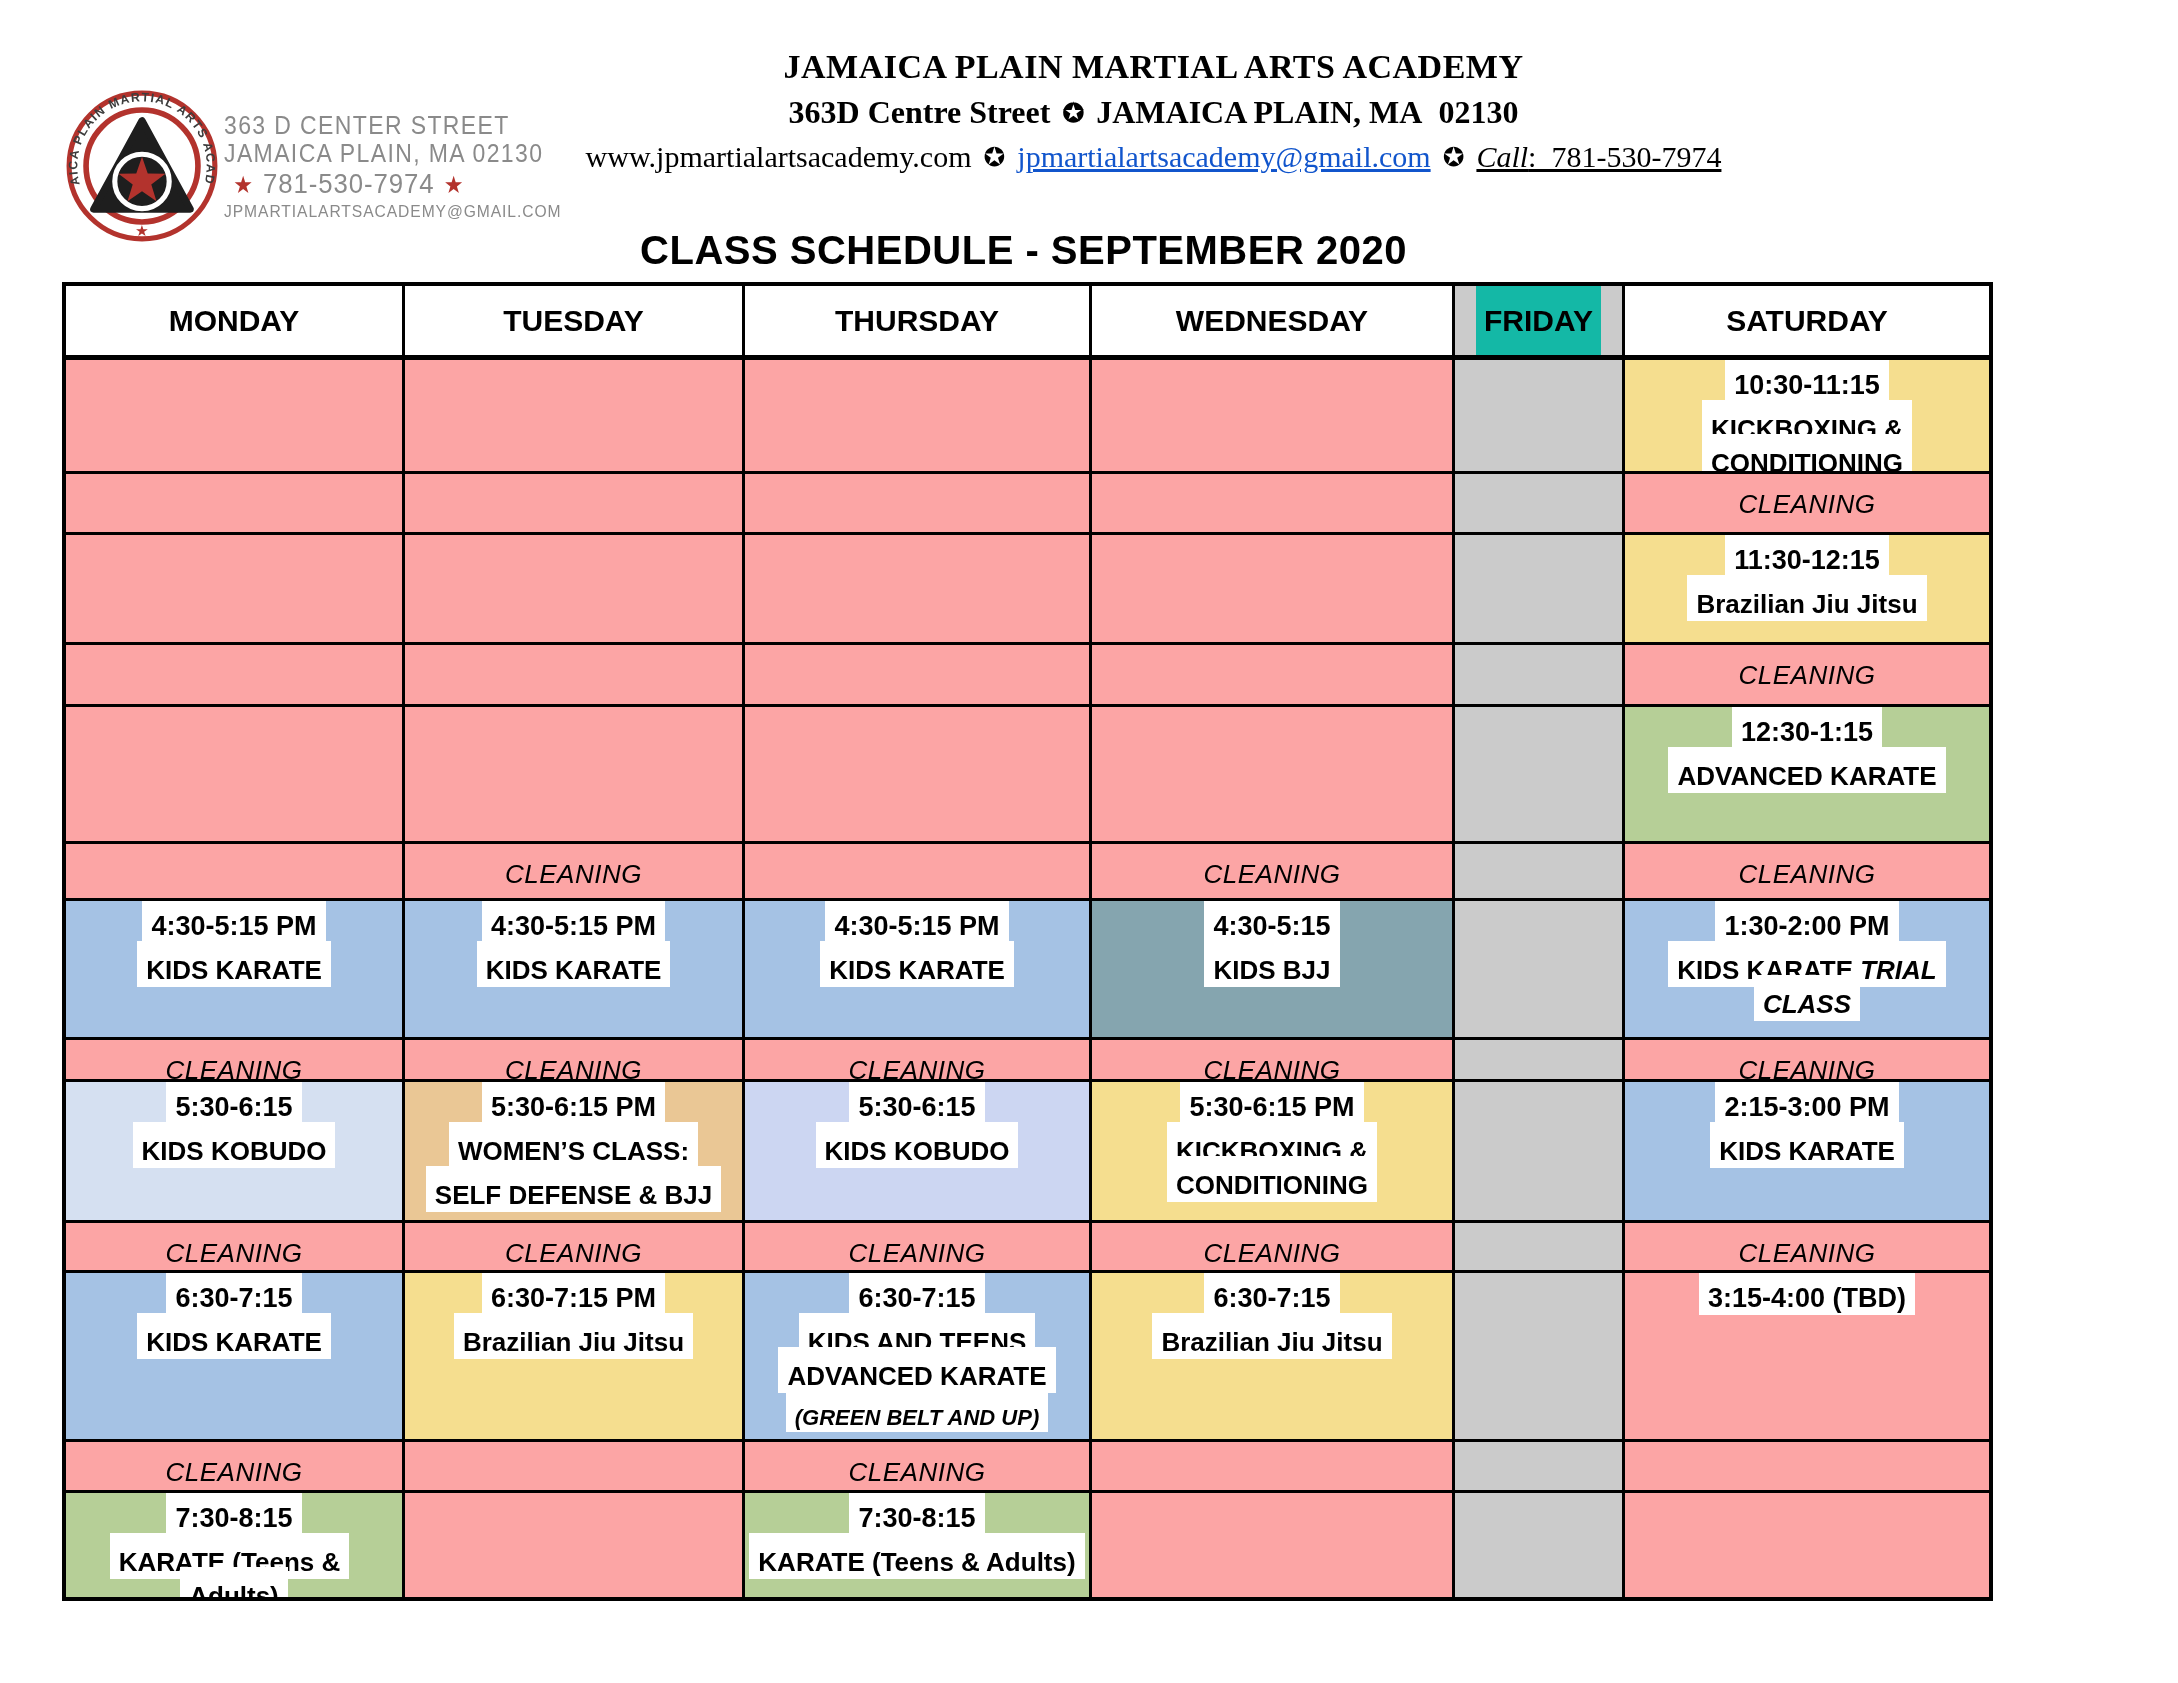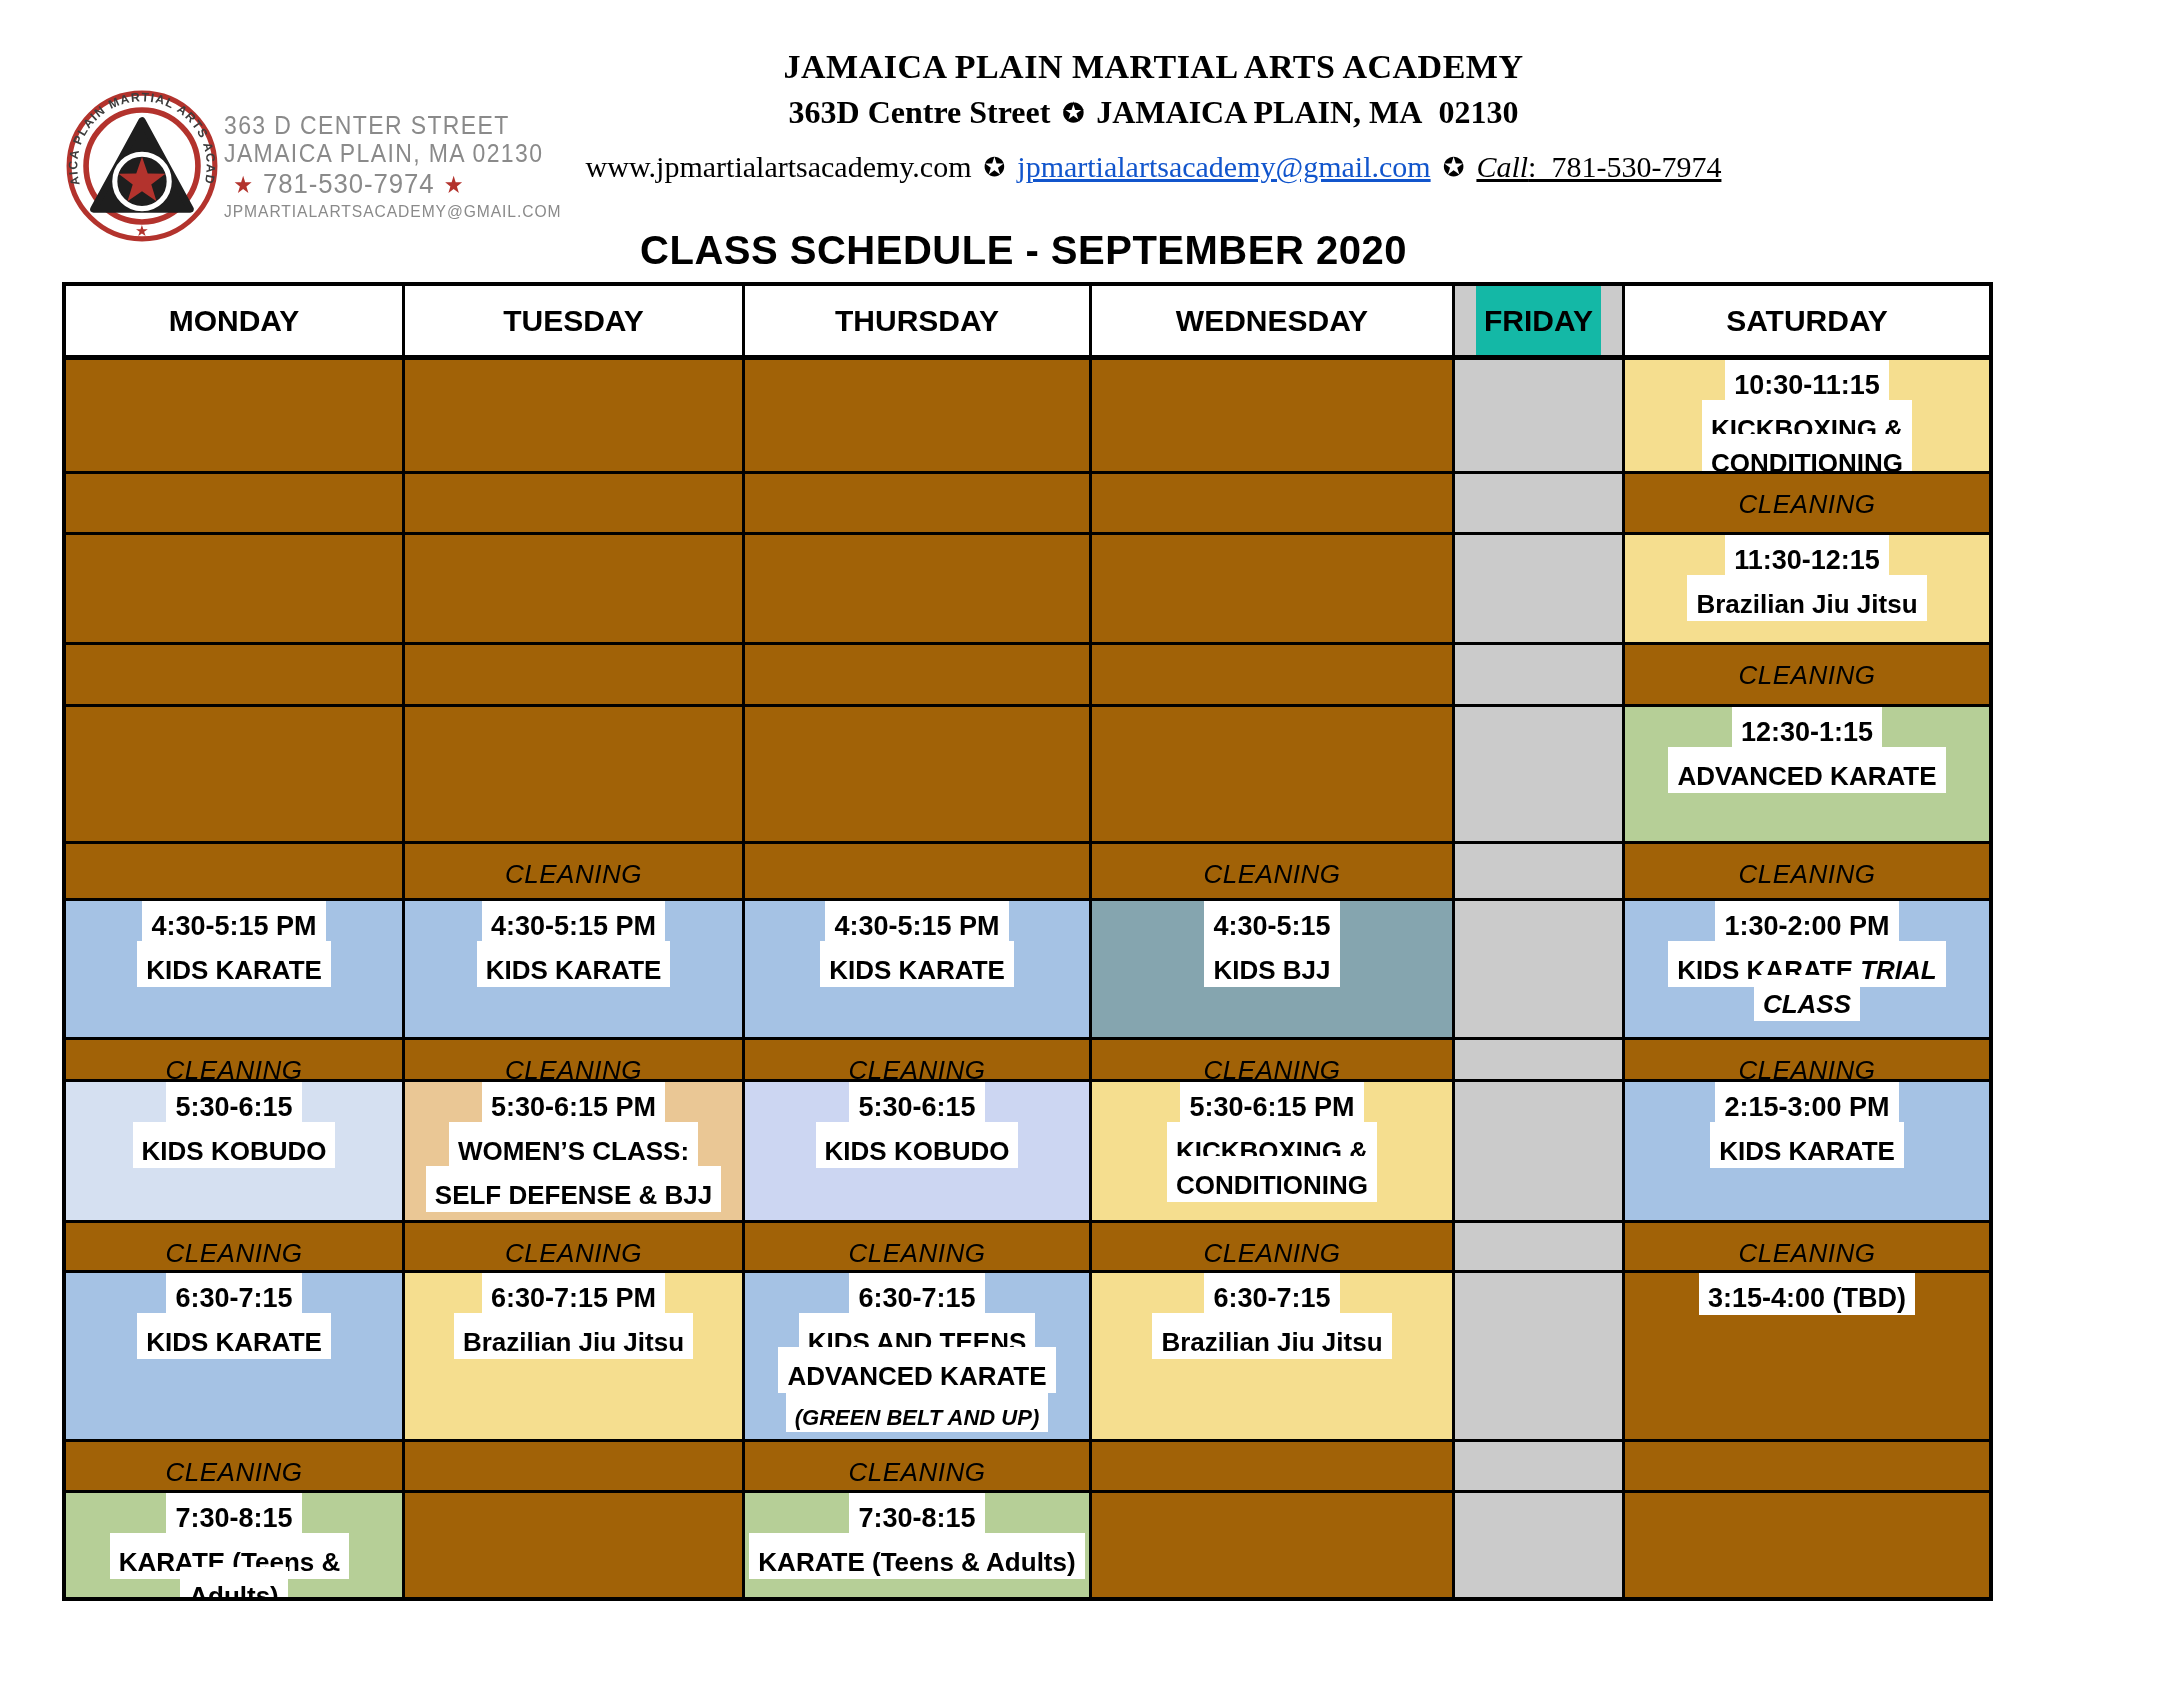--- a/index.html
+++ b/index.html
@@ -11,38 +11,38 @@
   .addr{position:absolute;left:224px;top:111px;color:#8a8a8a;transform:scaleX(.92);transform-origin:left top;line-height:1.12;white-space:nowrap;}
   .addr-l1,.addr-l2{font-size:25px;letter-spacing:1.5px;font-weight:500;}
   .addr-phone{font-size:28px;letter-spacing:1px;margin-top:1px;}
   .addr-phone .red-star{color:#b3332d;font-size:24px;padding:0 10px;}
   .addr-email{font-size:17px;letter-spacing:1px;margin-top:3px;}
 
   
   .hdr{position:absolute;left:426px;top:48px;width:1455px;text-align:center;font-family:"Liberation Serif",serif;color:#000;}
   .hdr-l1{font-size:34px;font-weight:bold;letter-spacing:0.5px;}
   .hdr-l2{font-size:32px;font-weight:bold;margin-top:8px;}
-  .hdr-l3{font-size:30px;margin-top:19px;}
+  .hdr-l3{font-size:30px;margin-top:9px;}
   .star-sep{font-size:26px;padding:0 12px;vertical-align:1px;}
   .email-link{color:#1155cc;text-decoration:underline;cursor:pointer;}
   .call-wrap{text-decoration:underline;}
   .call-label{font-style:italic;}
 
   
   .doc-title{position:absolute;left:62px;top:228px;width:1923px;text-align:center;font-size:40px;font-weight:bold;letter-spacing:0.5px;}
 
   
   .schedule{position:absolute;left:62px;top:282px;display:grid;border:4px solid #000;background:#fff;}
   .hcell,.cell{box-sizing:border-box;border-right:3px solid #000;border-bottom:3px solid #000;overflow:hidden;}
   .hcell{display:flex;align-items:center;justify-content:center;font-size:30px;font-weight:bold;border-bottom:5px solid #000;}
   .hcell.bg-gray .hl{background:#14b8a6;padding:18px 8px;}
   .no-r{border-right:none !important;}
   .no-b{border-bottom:none !important;}
   .cell{padding-top:8px;text-align:center;}
-  .bg-white{background:#a16207;}
+  .bg-white{background:#fca5a5;}
   .bg-gray{background:#cbcbcb;}
   .bg-yellow{background:#f5de8f;}
   .bg-green{background:#b6cf97;}
   .bg-blue{background:#a5c2e4;}
   .bg-teal{background:#85a5af;}
   .bg-mblue{background:#d5e0f1;}
   .bg-wblue{background:#ccd6f2;}
   .bg-tan{background:#eac795;}
   .line{margin:0 4px 10px;line-height:1.3;}
   .line .hl{background:#fff;padding:14px 9px 2px;box-decoration-break:clone;-webkit-box-decoration-break:clone;}

